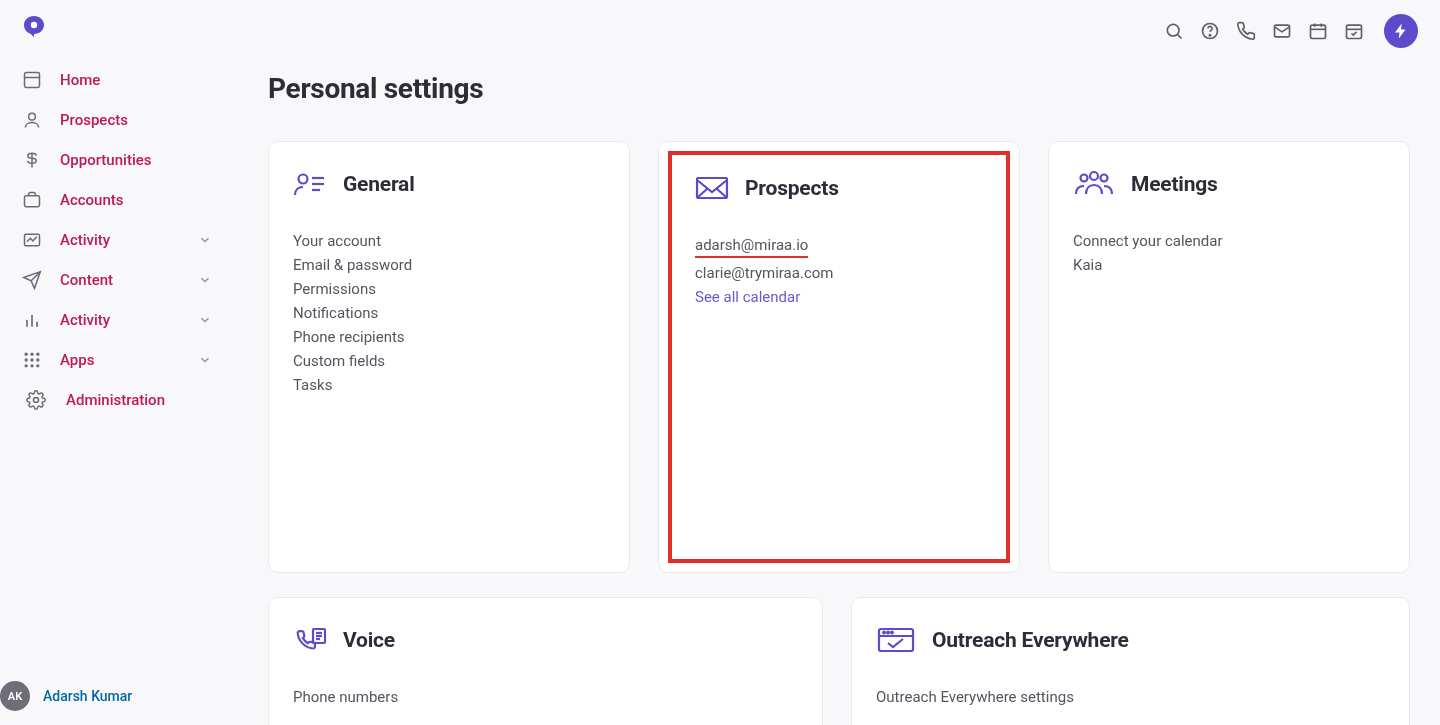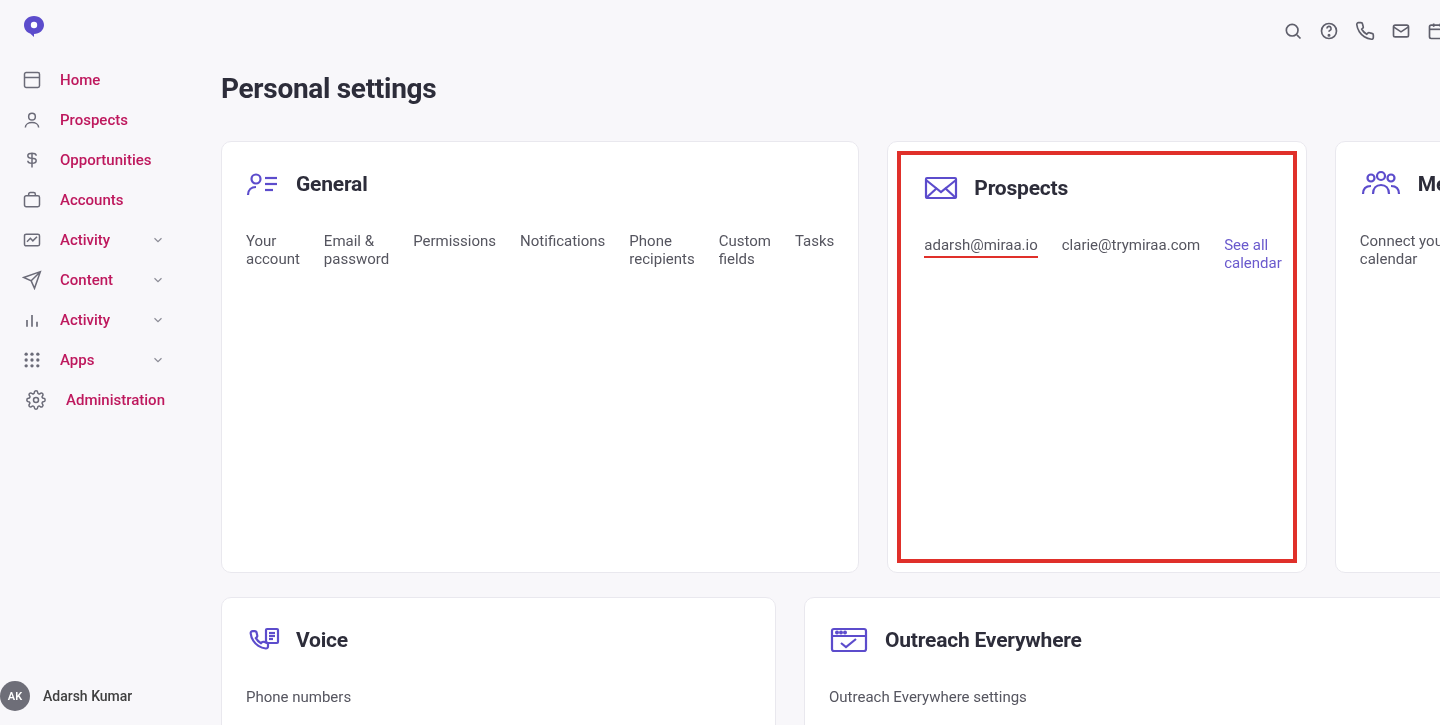--- a/index.html
+++ b/index.html
@@ -12,38 +12,38 @@
     .logo-wrap { padding: 0 0 14px 22px; }
     .logo { width: 24px; height: 24px; }
     .nav { flex: 1; padding: 8px 8px 0 12px; }
     .nav-item { display: flex; align-items: center; padding: 10px 10px; border-radius: 6px; cursor: pointer; color: #be185d; font-size: 15px; font-weight: 550; }
     .nav-item .nav-icon { width: 20px; height: 20px; margin-right: 18px; color: #6b6b78; flex-shrink: 0; }
     .nav-item .chev { margin-left: auto; width: 14px; height: 14px; color: #8b8b96; }
     .admin-item { padding-left: 14px; }
     .admin-item .nav-icon { margin-right: 20px; }
     .user-footer { display: flex; align-items: center; padding: 14px 0; }
     .user-avatar { width: 30px; height: 30px; border-radius: 50%; background: #6e6e78; color: #fff; display: flex; align-items: center; justify-content: center; font-size: 11px; font-weight: 600; margin-right: 13px; }
-    .user-name { font-size: 14px; font-weight: 550; color: #404040; }
+    .user-name { font-size: 14px; font-weight: 550; color: #0369a1; }
     
     
     .main { flex: 1; position: relative; display: flex; flex-direction: column; }
     .topbar { position: absolute; top: 0; right: 0; display: flex; align-items: center; gap: 16px; padding: 14px 22px 0 0; }
     .topbar .tb-icon { width: 20px; height: 20px; color: #5f5f6b; cursor: pointer; }
     .top-avatar { width: 34px; height: 34px; border-radius: 50%; background: #5c4ccc; display: flex; align-items: center; justify-content: center; cursor: pointer; margin-left: 4px; }
     .top-avatar svg { width: 18px; height: 18px; color: #fff; }
     
     .content { padding: 72px 30px 16px 38px; overflow: auto; height: 100%; }
     .page-title { font-size: 28px; font-weight: 700; color: #2d2d3a; margin-bottom: 36px; letter-spacing: -0.3px; }
     
     .cards-row { display: flex; gap: 28px; margin-bottom: 24px; }
     .card { background: #fff; border: 1px solid #e9e8ee; border-radius: 10px; padding: 28px 24px 40px 24px; flex: 1; min-height: 432px; }
     .card-header { display: flex; align-items: center; margin-bottom: 34px; }
     .card-icon { width: 34px; height: 28px; margin-right: 16px; color: #5c4ccc; flex-shrink: 0; }
     .card-title { font-size: 21px; font-weight: 700; color: #2d2d3a; letter-spacing: -0.2px; }
-    .card-list { display: flex; flex-direction: row; gap: 24px; }
+    .card-list { display: flex; flex-direction: column; gap: 6px; }
     .card-link { font-size: 15px; color: #55555f; cursor: pointer; text-align: left; }
     .card-link.purple { color: #6a5acd; }
     .underlined { display: inline-block; border-bottom: 2px solid #e0302a; padding-bottom: 2px; }
     
     .card.highlighted { outline: 4px solid #e0302a; outline-offset: -14px; }
     
     .cards-row.second { gap: 28px; }
     .cards-row.second .card { min-height: 150px; flex: 1; }
     .cards-row.second .card:first-child { max-width: 555px; }
     

